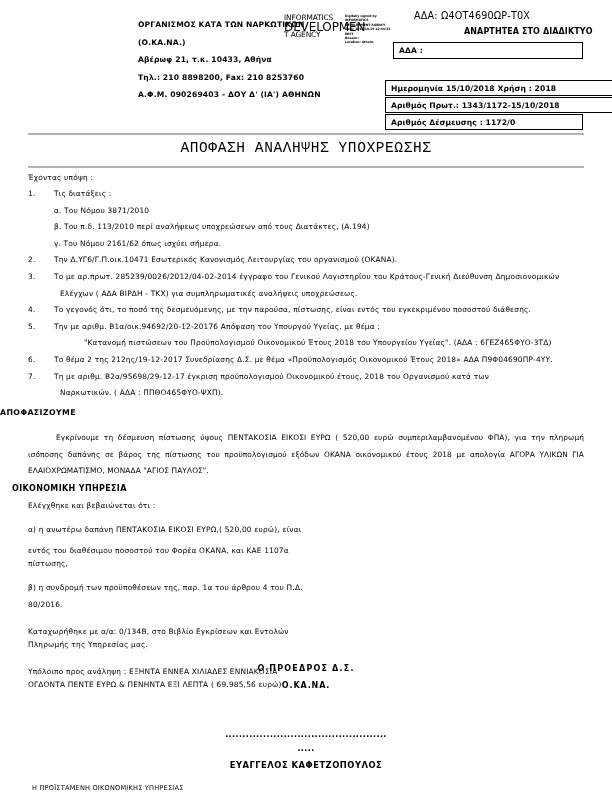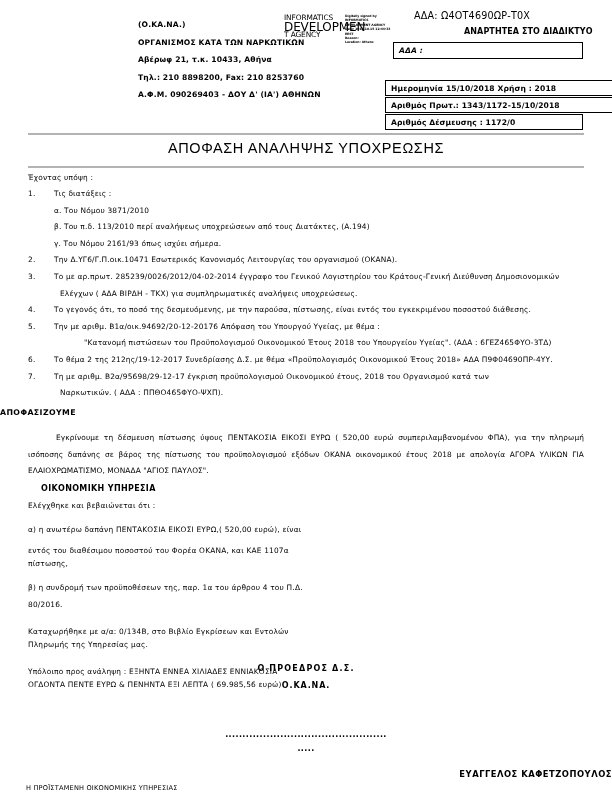--- a/index.html
+++ b/index.html
@@ -92,21 +92,21 @@
     box-sizing: border-box;
     font-size: 7.6px;
     font-weight: bold;
     display: flex;
     align-items: center;
     padding-left: 5px;
     letter-spacing: 0.1px;
     white-space: nowrap;
     background: #fff;
   }
-  #box-ada   { left: 393px; top: 42px;  width: 190px; height: 17px; font-style: italic; }
+  #box-ada   { left: 393px; top: 42px;  width: 190px; height: 17px; }
   #box-date  { left: 385px; top: 80px;  width: 234px; height: 16px; }
   #box-prot  { left: 385px; top: 97px;  width: 232px; height: 16px; }
   #box-desm  { left: 385px; top: 114px; width: 198px; height: 16px; }
 
   
   .rule {
     position: absolute;
     left: 28px;
     width: 556px;
     height: 2px;
@@ -115,21 +115,21 @@
   #rule-top { top: 133px; }
   #rule-bot { top: 166px; }
   .doc-title {
     position: absolute;
     left: 0;
     top: 140px;
     width: 612px;
     text-align: center;
     font-size: 14.5px;
     letter-spacing: 0.6px;
-    font-family: Liberation Sans, sans-serif;
+    font-family: Liberation Mono, monospace;
   }
 
   
   .body-wrap {
     position: absolute;
     left: 0;
     top: 172px;
     width: 612px;
     font-size: 7.4px;
     line-height: 1.2;
@@ -190,21 +190,21 @@
     font-size: 7.4px;
     line-height: 16.6px;
     letter-spacing: 0.1px;
     text-align: justify;
     text-indent: 28px;
   }
 
   
   .econ-head {
     position: absolute;
-    left: 41px;
+    left: 12px;
     top: 312px;
     font-size: 8px;
     font-weight: bold;
     letter-spacing: 0.35px;
     white-space: nowrap;
   }
   .econ-line {
     position: absolute;
     left: 28px;
     font-size: 7.4px;
@@ -255,45 +255,44 @@
     width: 612px;
     text-align: center;
     font-size: 8px;
     font-weight: bold;
     letter-spacing: 0.4px;
   }
   .sig-name {
     position: absolute;
     left: 0; top: 588px;
     width: 612px;
-    text-align: right;
+    text-align: center;
     font-size: 8.4px;
     font-weight: bold;
     letter-spacing: 0.5px;
-    margin-top: 9px;
   }
   .sig-foot {
     position: absolute;
-    left: 26px;
+    left: 32px;
     top: 613px;
     font-size: 6.6px;
     letter-spacing: 0.2px;
     white-space: nowrap;
   }
 </style>
 </head>
 <body>
 
 <div class="page">
 
   <div class="header">
 
     <div class="org-block">
+      <div>ΟΡΓΑΝΙΣΜΟΣ ΚΑΤΑ ΤΩΝ ΝΑΡΚΩΤΙΚΩΝ</div>
       <div>(Ο.ΚΑ.ΝΑ.)</div>
-      <div>ΟΡΓΑΝΙΣΜΟΣ ΚΑΤΑ ΤΩΝ ΝΑΡΚΩΤΙΚΩΝ</div>
       <div>Αβέρωφ 21, τ.κ. 10433, Αθήνα</div>
       <div>Τηλ.: 210 8898200, Fax: 210 8253760</div>
       <div>Α.Φ.Μ.  090269403 - ΔΟΥ Δ' (ΙΑ')  ΑΘΗΝΩΝ</div>
     </div>
 
     <div class="ida-stamp">
       <div class="l1">INFORMATICS</div>
       <div class="l2">DEVELOPMEN</div>
       <div class="l3">T AGENCY</div>
     </div>
@@ -333,21 +332,21 @@
         <div class="li sub">
           <span class="num"></span>
           <span class="txt">α. Του Νόμου 3871/2010</span>
         </div>
         <div class="li sub">
           <span class="num"></span>
           <span class="txt">β. Του π.δ. 113/2010 περί αναλήψεως υποχρεώσεων από τους Διατάκτες, (Α.194)</span>
         </div>
         <div class="li sub">
           <span class="num"></span>
-          <span class="txt">γ.  Του Νόμου 2161/93 όπως ισχύει σήμερα.</span>
+          <span class="txt">γ.  Του Νόμου 2161/62 όπως ισχύει σήμερα.</span>
         </div>
         <div class="li">
           <span class="num">2.</span>
           <span class="txt">Την Δ.ΥΓ6/Γ.Π.οικ.10471 Εσωτερικός Κανονισμός Λειτουργίας του οργανισμού (ΟΚΑΝΑ).</span>
         </div>
         <div class="li">
           <span class="num">3.</span>
           <span class="txt">Το με αρ.πρωτ. 285239/0026/2012/04-02-2014 έγγραφο του Γενικού Λογιστηρίου του Κράτους-Γενική Διεύθυνση Δημοσιονομικών</span>
         </div>
         <div class="li cont">

